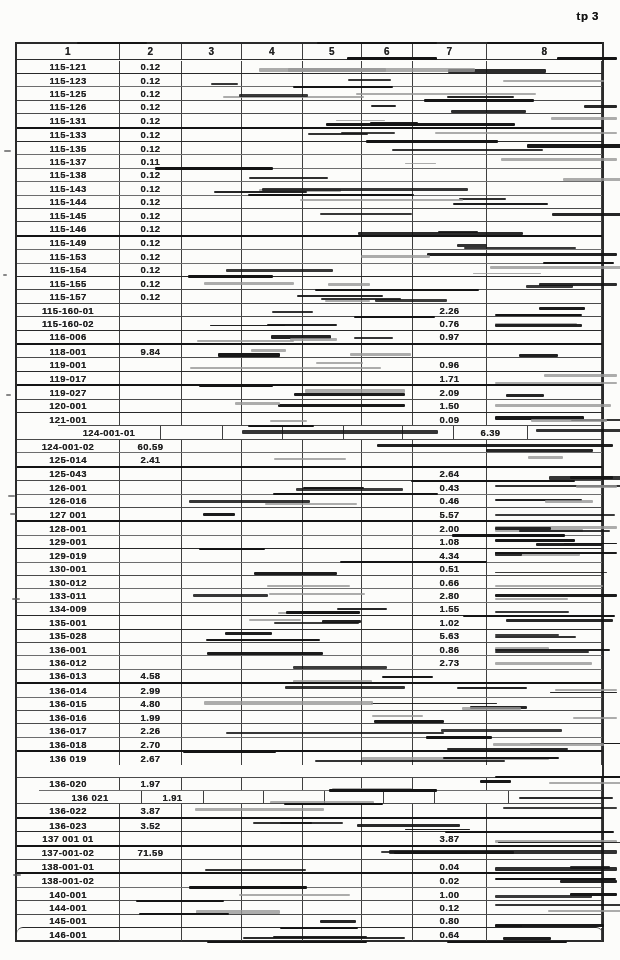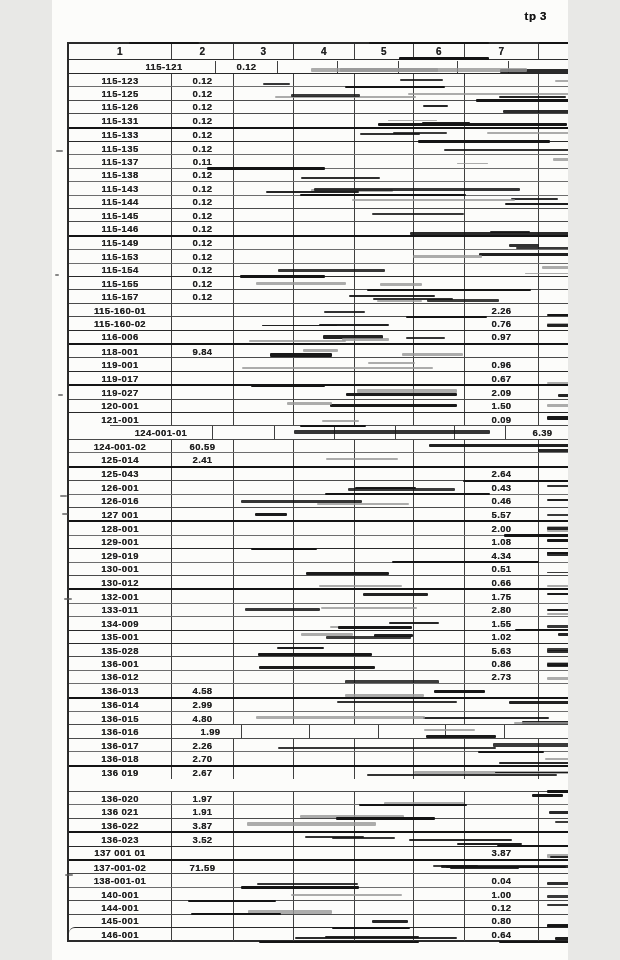--- a/index.html
+++ b/index.html
@@ -1,26 +1,26 @@
 <!DOCTYPE html>
 <html><head>
 <meta charset="utf-8">
 <style>
   html,body{margin:0;padding:0;background:#e8e8e6;}
-  .page{position:relative;width:516px;height:960px;background:#fcfcfa;
+  .page{position:relative;width:620px;height:960px;background:#fcfcfa;
         font-family:"Liberation Sans",sans-serif;color:#1b1b1b;overflow:hidden;margin:0 auto;}
   .corner{position:absolute;top:10px;right:21px;font-size:11.5px;font-weight:700;
           letter-spacing:.5px;color:#141414;text-shadow:0 0 .5px rgba(20,20,20,.8);}
   .doc-table{position:absolute;left:15px;top:42px;width:589px;height:900px;
              border:2px solid #2a2a2a;box-sizing:border-box;}
   .grid{display:grid;grid-template-columns:103px 62px 60px 61px 59px 51px 74px 1fr;}
   .thead{position:absolute;top:0;left:0;right:0;height:15px;border-bottom:1.5px solid #2e2e2e;}
   .tbody{position:absolute;top:16.5px;left:0;right:0;bottom:0;display:flex;flex-direction:column;}
   .row{flex:1 1 auto;position:relative;border-top:1px solid #3d3d3d;}
-  .row:first-child{border-top:none;padding-left:44px;}
+  .row:first-child{border-top:none;}
   .cell{display:flex;align-items:center;justify-content:center;border-right:1px solid #3f3f3f;
         font-size:9.5px;font-weight:600;letter-spacing:.4px;white-space:nowrap;overflow:visible;
         text-shadow:0 0 .6px rgba(45,45,45,.85);color:#222;}
   .cell:last-child{border-right:none;}
   .thead .cell{font-size:10px;font-weight:600;color:#242424;}
   .smear{position:absolute;background:#141414;border-radius:1px;pointer-events:none;}
   .speck{position:absolute;background:#555;border-radius:1px;pointer-events:none;}
 </style>
 </head>
 <body>
@@ -348,21 +348,21 @@
           <div class="smear" style="left: 173.2px; top: 8.5px; width: 191px; height: 1.6px; background: rgb(151, 151, 151); opacity: 0.8;"></div>
           <div class="smear" style="left: 298.6px; top: 3.3px; width: 47.6px; height: 2.2px; background: rgb(151, 151, 151); opacity: 0.8;"></div>
         </div>
         <div class="row grid" style="border-top-color: rgb(40, 40, 40);">
           <div class="cell">119-017</div>
           <div class="cell"></div>
           <div class="cell"></div>
           <div class="cell"></div>
           <div class="cell"></div>
           <div class="cell"></div>
-          <div class="cell">0.67</div>
+          <div class="cell">1.71</div>
           <div class="cell"></div>
           <div class="smear" style="left: 526.6px; top: 2.2px; width: 73.4px; height: 3.4px; background: rgb(151, 151, 151); opacity: 0.8;"></div>
           <div class="smear" style="left: 478px; top: 9.9px; width: 122px; height: 2.2px; background: rgb(151, 151, 151); opacity: 0.8;"></div>
         </div>
         <div class="row grid" style="border-top-width: 2px; border-top-color: rgb(20, 20, 20);">
           <div class="cell">119-027</div>
           <div class="cell"></div>
           <div class="cell"></div>
           <div class="cell"></div>
           <div class="cell"></div>
@@ -552,33 +552,20 @@
           <div class="cell"></div>
           <div class="cell"></div>
           <div class="cell"></div>
           <div class="cell"></div>
           <div class="cell"></div>
           <div class="cell">0.66</div>
           <div class="cell"></div>
           <div class="smear" style="left: 250.1px; top: 9px; width: 83.3px; height: 1.8px; background: rgb(151, 151, 151); opacity: 0.8;"></div>
           <div class="smear" style="left: 478px; top: 8.6px; width: 107.6px; height: 2.9px; background: rgb(151, 151, 151); opacity: 0.8;"></div>
         </div>
-        <div class="row grid" style="border-top-width: 2px; border-top-color: rgb(20, 20, 20);">
-          <div class="cell">132-001</div>
-          <div class="cell"></div>
-          <div class="cell"></div>
-          <div class="cell"></div>
-          <div class="cell"></div>
-          <div class="cell"></div>
-          <div class="cell">1.75</div>
-          <div class="cell"></div>
-          <div class="smear" style="left: 505.6px; top: 9px; width: 76.4px; height: 1.7px; background: rgb(151, 151, 151); opacity: 0.8;"></div>
-          <div class="smear" style="left: 478px; top: 3.1px; width: 135px; height: 2px; opacity: 0.97;"></div>
-          <div class="smear" style="left: 293.6px; top: 2.9px; width: 65.5px; height: 3.1px; opacity: 0.94;"></div>
-        </div>
         <div class="row grid" style="border-top-color: rgb(109, 109, 109);">
           <div class="cell">133-011</div>
           <div class="cell"></div>
           <div class="cell"></div>
           <div class="cell"></div>
           <div class="cell"></div>
           <div class="cell"></div>
           <div class="cell">2.80</div>
           <div class="cell"></div>
           <div class="smear" style="left: 478px; top: 5.1px; width: 121.7px; height: 2.5px; opacity: 0.97;"></div>
@@ -688,21 +675,21 @@
           <div class="cell"></div>
           <div class="cell"></div>
           <div class="cell"></div>
           <div class="cell"></div>
           <div class="cell"></div>
           <div class="smear" style="left: 452.5px; top: 8.9px; width: 57px; height: 3px; opacity: 0.93;"></div>
           <div class="smear" style="left: 445px; top: 9.9px; width: 58.5px; height: 2.6px; background: rgb(151, 151, 151); opacity: 0.8;"></div>
           <div class="smear" style="left: 353.5px; top: 5.1px; width: 126.8px; height: 1.7px; opacity: 0.91;"></div>
           <div class="smear" style="left: 187.3px; top: 3.7px; width: 169.1px; height: 3.4px; background: rgb(151, 151, 151); opacity: 0.8;"></div>
         </div>
-        <div class="row grid" style="border-top-color: rgb(74, 74, 74); gap: 8px;">
+        <div class="row grid" style="border-top-color: rgb(74, 74, 74);">
           <div class="cell">136-016</div>
           <div class="cell">1.99</div>
           <div class="cell"></div>
           <div class="cell"></div>
           <div class="cell"></div>
           <div class="cell"></div>
           <div class="cell"></div>
           <div class="cell"></div>
           <div class="smear" style="left: 355.4px; top: 3.5px; width: 50.3px; height: 2px; background: rgb(151, 151, 151); opacity: 0.8;"></div>
           <div class="smear" style="left: 356.5px; top: 9.4px; width: 70px; height: 3px; opacity: 0.98;"></div>
@@ -755,21 +742,21 @@
           <div class="cell"></div>
           <div class="cell"></div>
           <div class="cell"></div>
           <div class="cell"></div>
           <div class="cell"></div>
           <div class="smear" style="left: 315.1px; top: 9.9px; width: 80px; height: 2.8px; background: rgb(151, 151, 151); opacity: 0.8;"></div>
           <div class="smear" style="left: 463.4px; top: 2.4px; width: 30.8px; height: 2.9px; opacity: 0.99;"></div>
           <div class="smear" style="left: 531.7px; top: 3.9px; width: 81.3px; height: 2.6px; background: rgb(151, 151, 151); opacity: 0.8;"></div>
           <div class="smear" style="left: 478.3px; top: -1.6px; width: 157.7px; height: 2.4px;"></div>
         </div>
-        <div class="row grid" style="border-top-color: rgb(109, 109, 109);">
+        <div class="row grid" style="border-top-color: rgb(109, 109, 109); margin-left: 22px;">
           <div class="cell">136 021</div>
           <div class="cell">1.91</div>
           <div class="cell"></div>
           <div class="cell"></div>
           <div class="cell"></div>
           <div class="cell"></div>
           <div class="cell"></div>
           <div class="cell"></div>
           <div class="smear" style="left: 480.2px; top: 5.8px; width: 93.7px; height: 2.6px; opacity: 0.91;"></div>
           <div class="smear" style="left: 230.8px; top: 9.8px; width: 104px; height: 3.1px; background: rgb(151, 151, 151); opacity: 0.8;"></div>
@@ -834,20 +821,32 @@
           <div class="cell"></div>
           <div class="cell"></div>
           <div class="cell"></div>
           <div class="cell"></div>
           <div class="cell"></div>
           <div class="cell">0.04</div>
           <div class="cell"></div>
           <div class="smear" style="left: 553.1px; top: 5.5px; width: 39.8px; height: 3.5px; opacity: 0.86;"></div>
           <div class="smear" style="left: 478px; top: 7.4px; width: 122px; height: 3.5px; opacity: 0.89;"></div>
           <div class="smear" style="left: 187.6px; top: 8.5px; width: 101.8px; height: 2px; opacity: 0.86;"></div>
+        </div>
+        <div class="row grid" style="border-top-width: 2px; border-top-color: rgb(20, 20, 20);">
+          <div class="cell">138-001-02</div>
+          <div class="cell"></div>
+          <div class="cell"></div>
+          <div class="cell"></div>
+          <div class="cell"></div>
+          <div class="cell"></div>
+          <div class="cell">0.02</div>
+          <div class="cell"></div>
+          <div class="smear" style="left: 543.2px; top: 5.9px; width: 56.8px; height: 2.3px; opacity: 0.95;"></div>
+          <div class="smear" style="left: 478px; top: 3.6px; width: 120.9px; height: 1.7px; opacity: 1;"></div>
         </div>
         <div class="row grid" style="border-top-color: rgb(109, 109, 109);">
           <div class="cell">140-001</div>
           <div class="cell"></div>
           <div class="cell"></div>
           <div class="cell"></div>
           <div class="cell"></div>
           <div class="cell"></div>
           <div class="cell">1.00</div>
           <div class="cell"></div>

